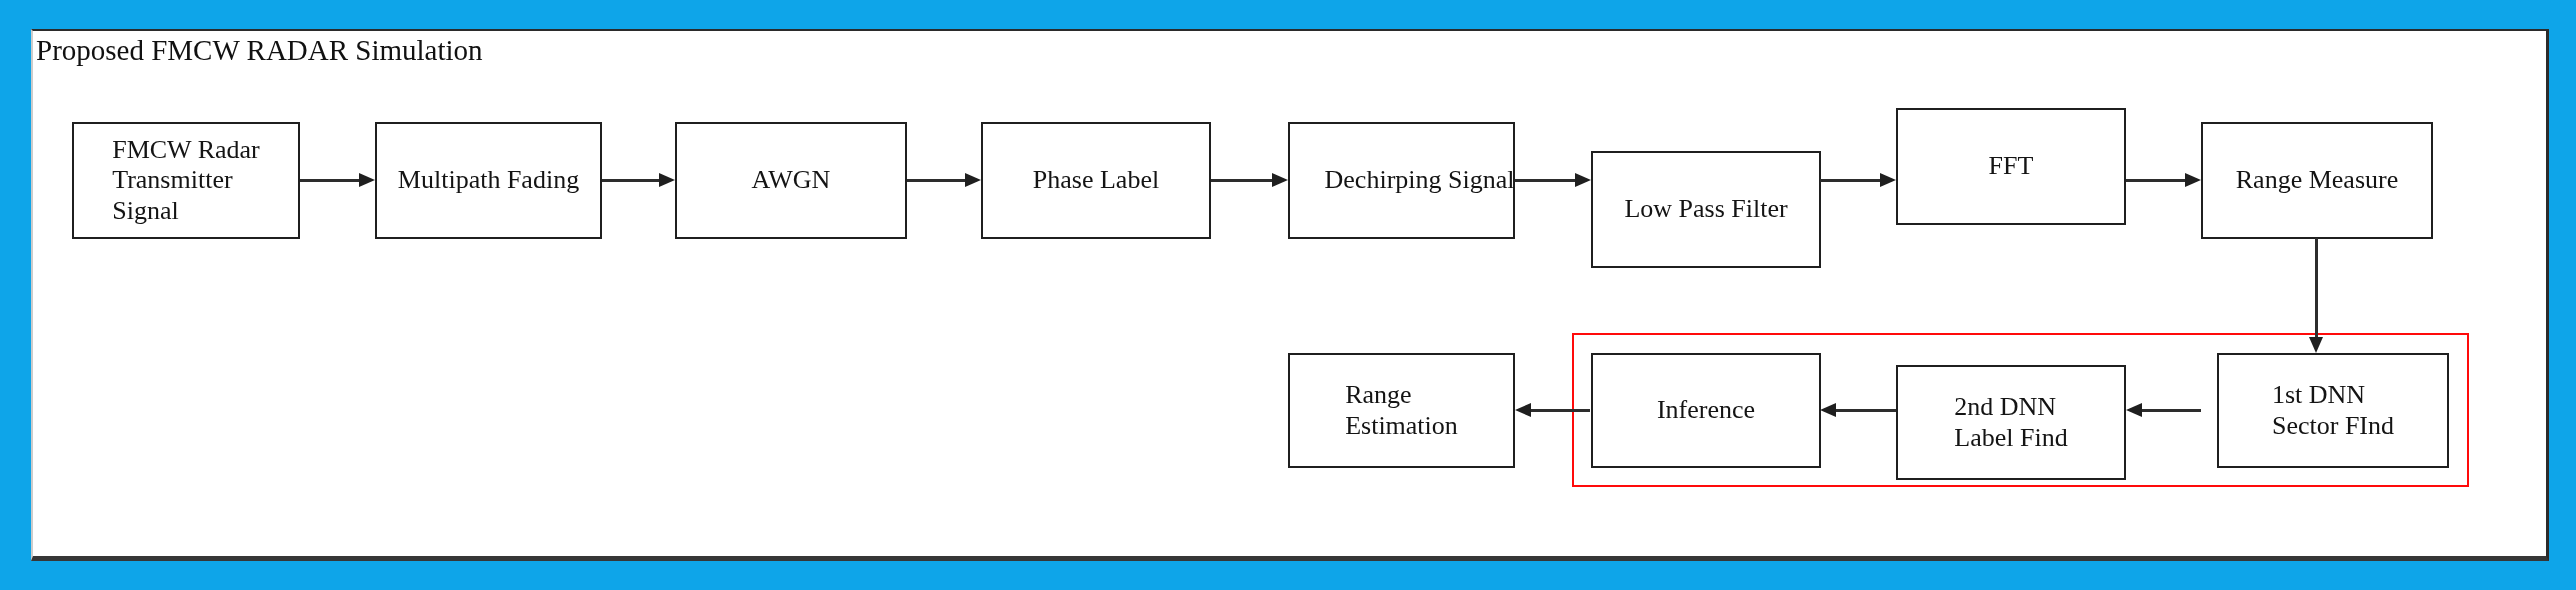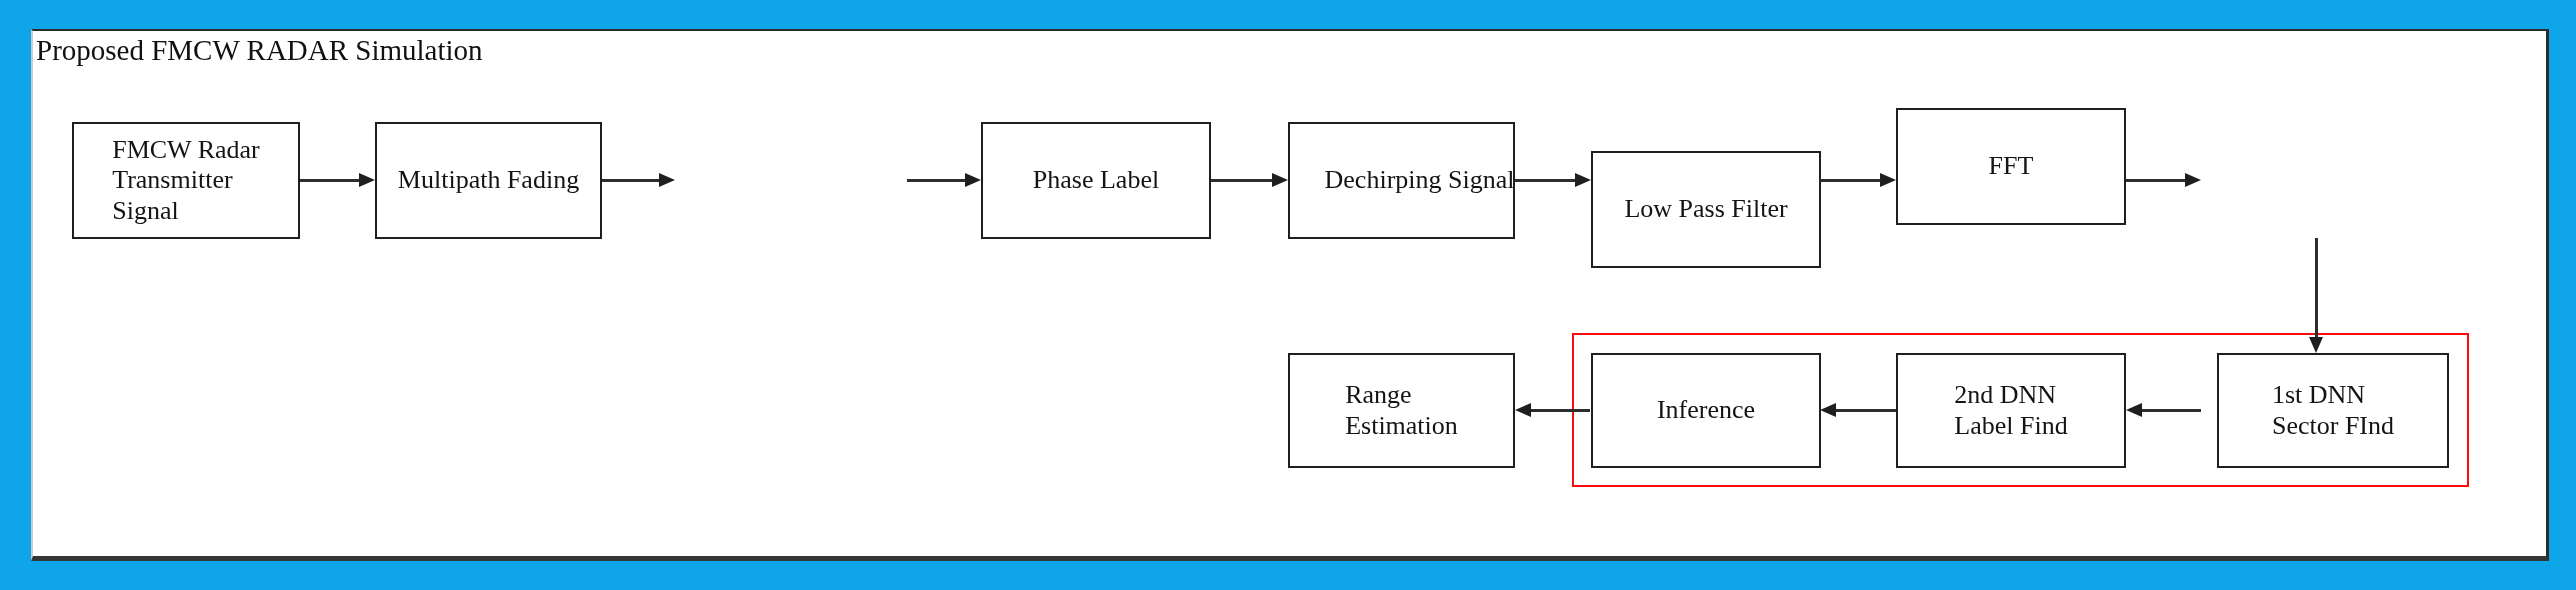--- a/index.html
+++ b/index.html
@@ -58,21 +58,21 @@
   .n-multi  { left: 375px;  top: 122px; width: 227px; height: 117px; }
   .n-awgn   { left: 675px; top: 122px; width: 232px; height: 117px; }
   .n-phase  { left: 981px; top: 122px; width: 230px; height: 117px; }
   .n-dechirp{ left: 1288px; top: 122px; width: 227px; height: 117px; padding-left: 36px; }
   .n-lpf    { left: 1591px; top: 122px; width: 230px; height: 117px; margin-top: 29px; }
   .n-fft    { left: 1896px; top: 108px; width: 230px; height: 117px; }
   .n-rmeas  { left: 2201px; top: 122px; width: 232px; height: 117px; }
 
   .n-rest   { left: 1288px; top: 353px; width: 227px; height: 115px; }
   .n-inf    { left: 1591px; top: 353px; width: 230px; height: 115px; }
-  .n-dnn2   { left: 1896px; top: 353px; width: 230px; height: 115px; }
+  .n-dnn2   { left: 1896px; top: 365px; width: 230px; height: 115px; }
   .n-dnn1   { left: 2201px; top: 353px; width: 232px; height: 115px; margin-left: 16px; }
 
   
   .hline { position: absolute; height: 2.7px; background: #2d2d2d; }
   .vline { position: absolute; width: 2.7px;  background: #2d2d2d; }
   .head  { position: absolute; width: 0; height: 0; }
   .head-right { border-top: 7.3px solid transparent; border-bottom: 7.3px solid transparent; border-left: 16px solid #1f1f1f; }
   .head-left  { border-top: 7.3px solid transparent; border-bottom: 7.3px solid transparent; border-right: 16px solid #1f1f1f; }
   .head-down  { border-left: 7.3px solid transparent; border-right: 7.3px solid transparent; border-top: 16px solid #1f1f1f; }
 
@@ -117,31 +117,37 @@
   <div class="highlight-rect"></div>
 
   <div class="node n-fmcw">
     <span class="node-label">FMCW Radar
 Transmitter
 Signal</span>
   </div>
   <div class="node n-multi">
     <span class="node-label">Multipath Fading</span>
   </div>
+  <div class="node n-awgn">
+    <span class="node-label">AWGN</span>
+  </div>
   <div class="node n-phase">
     <span class="node-label">Phase Label</span>
   </div>
   <div class="node n-dechirp">
     <span class="node-label">Dechirping Signal</span>
   </div>
   <div class="node n-lpf">
     <span class="node-label">Low Pass Filter</span>
   </div>
   <div class="node n-fft">
     <span class="node-label">FFT</span>
+  </div>
+  <div class="node n-rmeas">
+    <span class="node-label">Range Measure</span>
   </div>
 
   <div class="node n-rest">
     <span class="node-label">Range
 Estimation</span>
   </div>
   <div class="node n-inf">
     <span class="node-label">Inference</span>
   </div>
   <div class="node n-dnn2">

